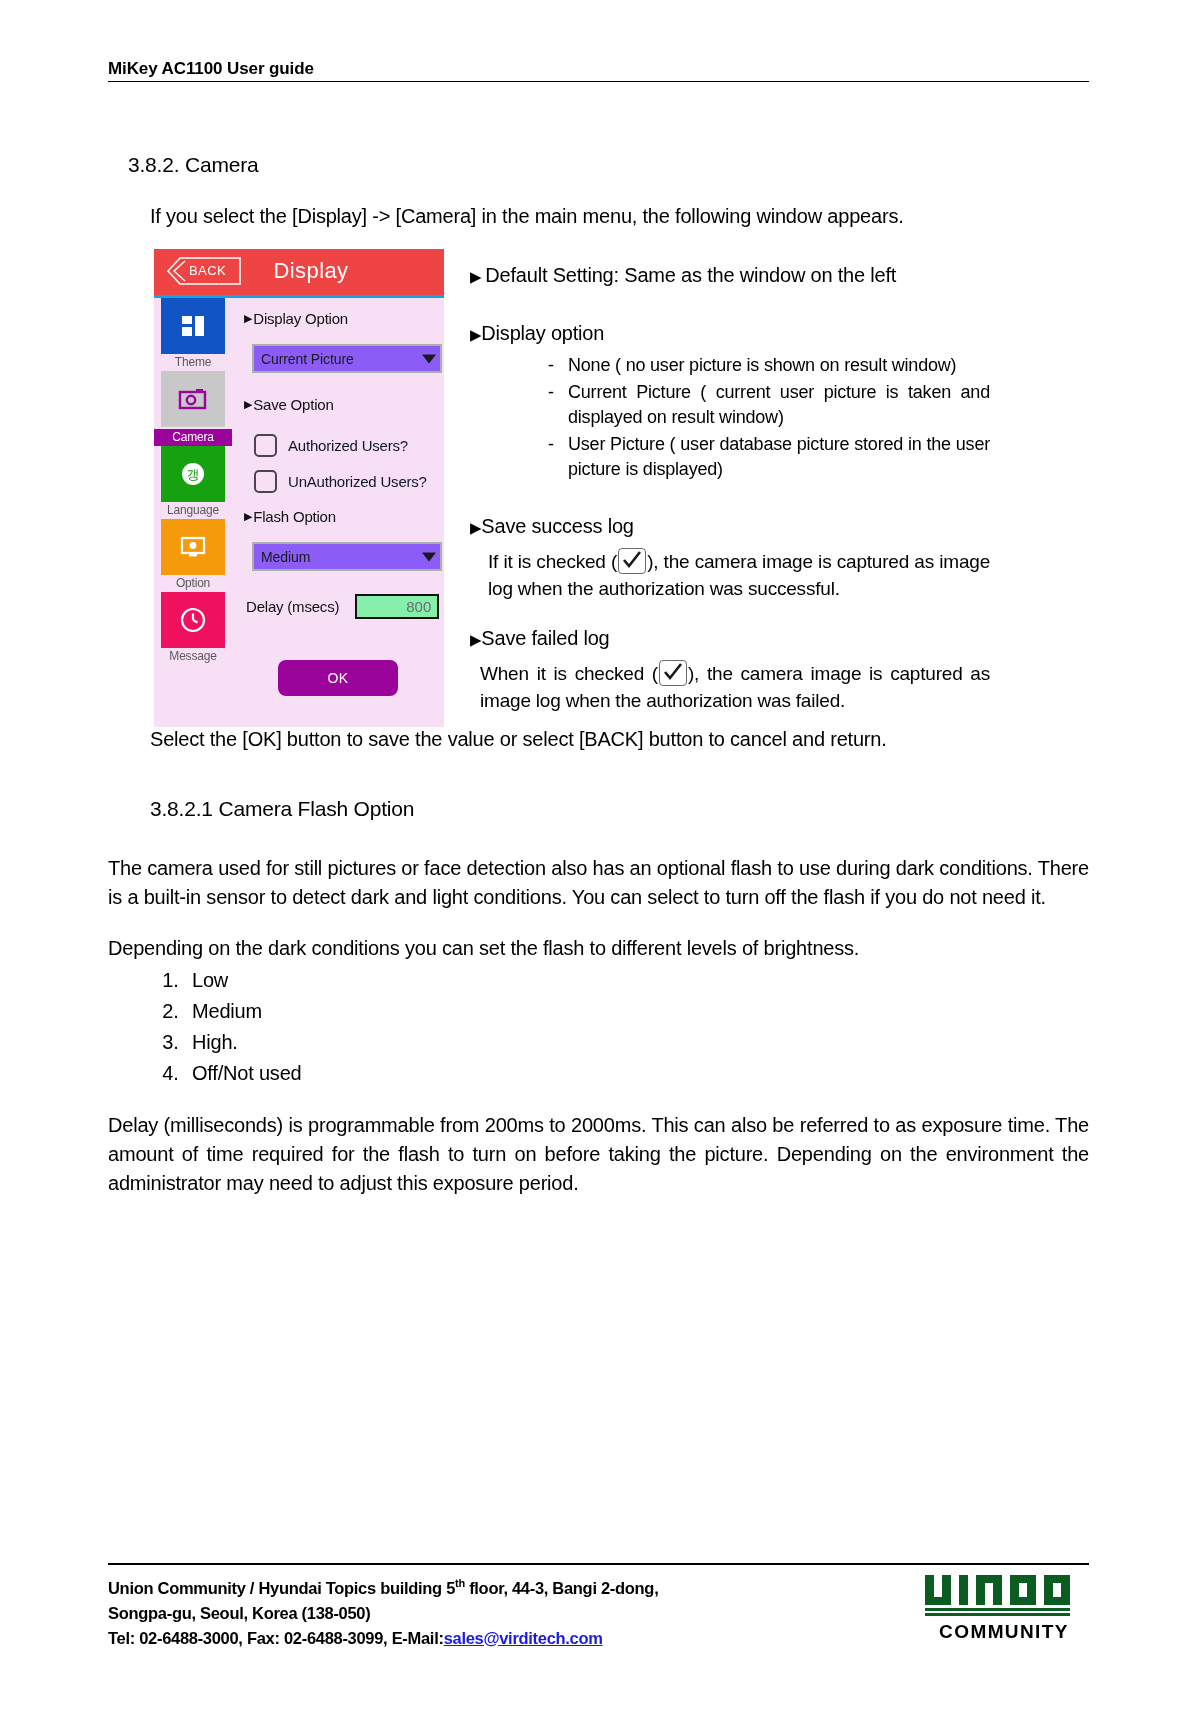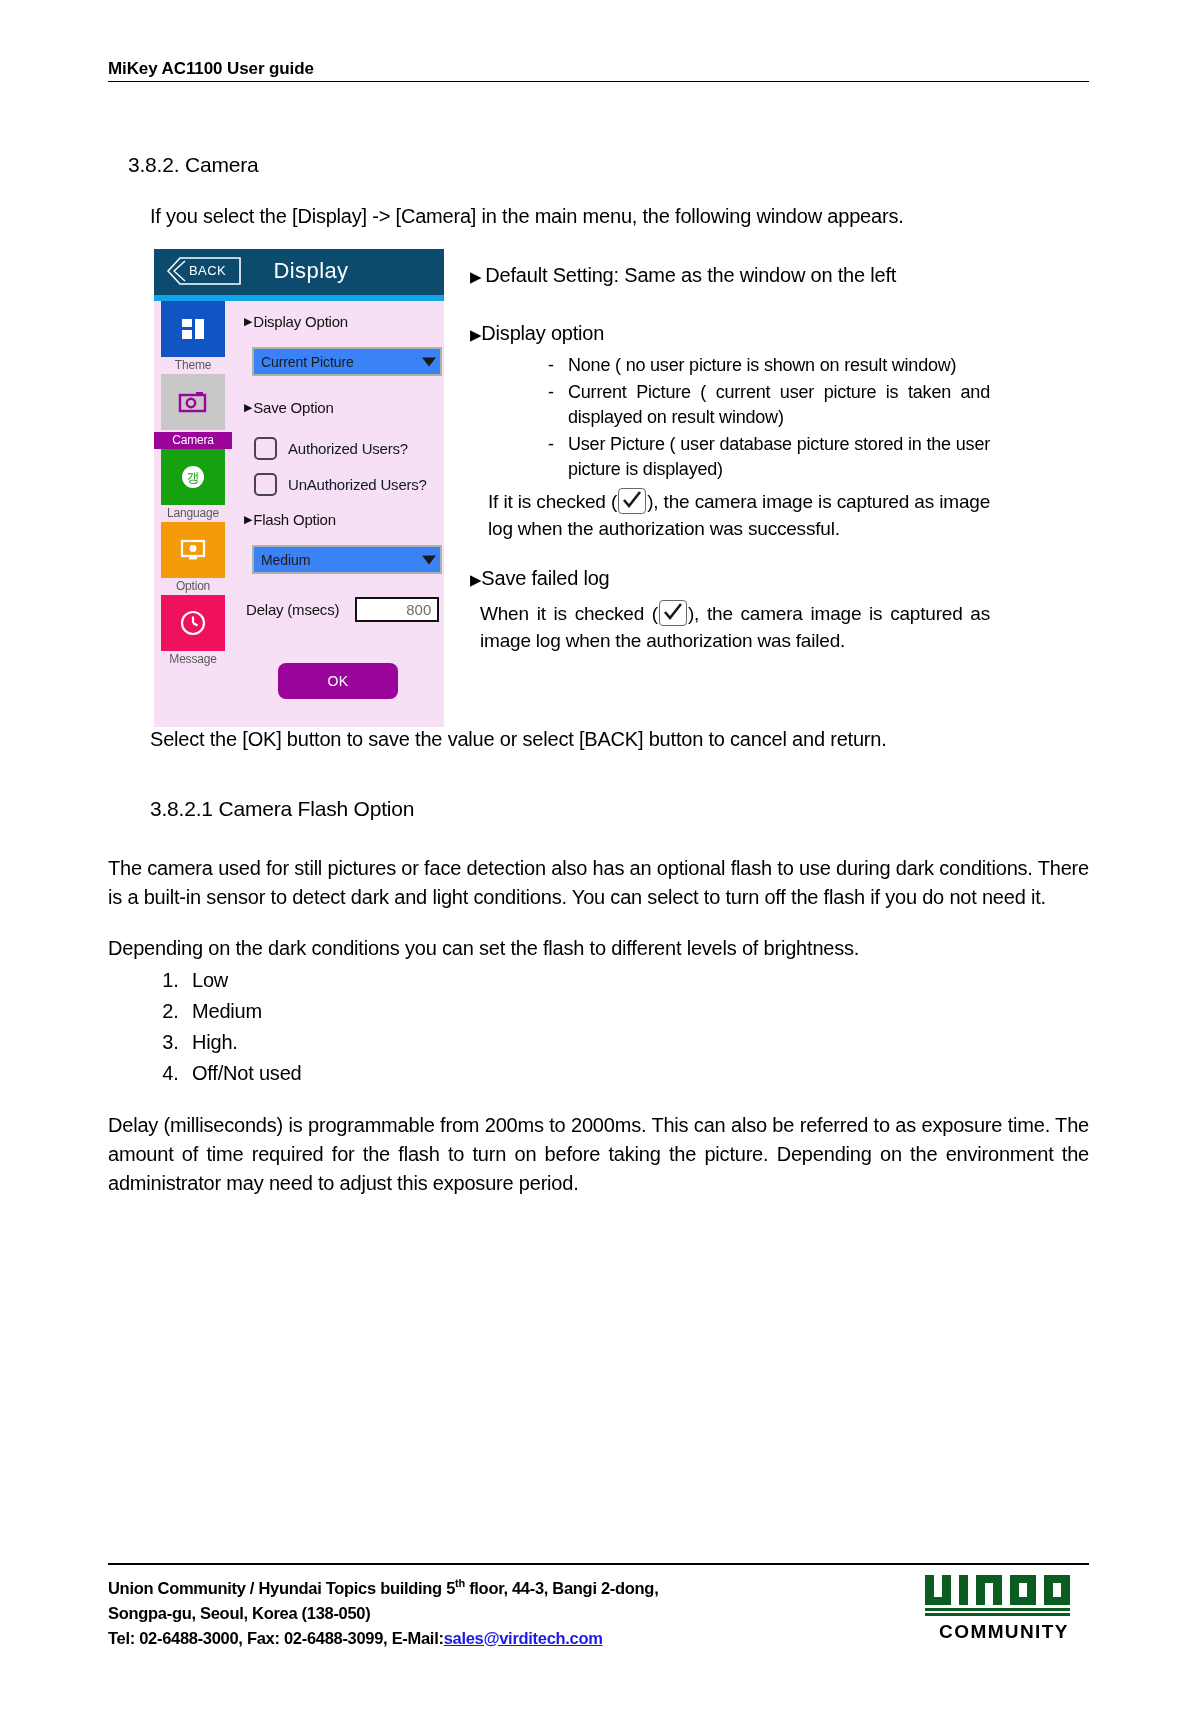--- a/index.html
+++ b/index.html
@@ -93,22 +93,22 @@
     left: 46px;
     top: 0;
     width: 290px;
     height: 478px;
     background: #f7e0f5;
     box-sizing: border-box;
   }
   .device-titlebar {
     position: relative;
     height: 46px;
-    background: #0c4a6e;
-    border-bottom: 6px solid #0ea5e9;
+    background: #ef4444;
+    border-bottom: 3px solid #0ea5e9;
   }
   .back-btn {
     position: absolute;
     left: 13px;
     top: 8px;
     width: 74px;
     height: 28px;
   }
   .back-btn svg { display: block; }
   .back-label {
@@ -192,21 +192,21 @@
     line-height: 11px;
     display: inline-block;
     transform: translateY(-2px);
     margin-right: 1px;
   }
 
   .dd {
     position: relative;
     width: 190px;
     height: 29px;
-    background: #3b82f6;
+    background: #8b5cf6;
     border: 2px solid #a9b3a9;
     box-sizing: border-box;
     display: flex;
     align-items: center;
   }
   .dd-text {
     font-size: 14px;
     color: #1a1a1a;
     padding-left: 7px;
     letter-spacing: -0.1px;
@@ -247,21 +247,21 @@
     align-items: center;
   }
   .delay-label {
     font-size: 15px;
     color: #111;
     letter-spacing: -0.2px;
   }
   .delay-input {
     width: 84px;
     height: 25px;
-    background: #ffffff;
+    background: #86efac;
     border: 2px solid #111;
     box-sizing: border-box;
     margin-left: 16px;
     display: flex;
     align-items: center;
     justify-content: flex-end;
   }
   .delay-value {
     font-size: 15px;
     color: #6e6e6e;
@@ -554,20 +554,23 @@
         </div>
         <div class="ann-sub" style="margin-top:2px;">
           <span class="dash">-</span>
           <span class="txt">Current Picture ( current user picture is taken and displayed on result window)</span>
         </div>
         <div class="ann-sub" style="margin-top:2px;">
           <span class="dash">-</span>
           <span class="txt">User Picture ( user database picture stored in the user picture is displayed)</span>
         </div>
 
+        <div class="ann-head" style="margin-top:30px;">
+          <span class="tri-b" style="margin-right:0;">▶</span><span>Save success log</span>
+        </div>
 
         <div class="ann-para i2" style="margin-top:6px;">
           <span>If it is checked (</span><span class="inline-chk"><svg width="22" height="21" viewBox="0 0 22 21">
                 <polyline points="3,10 8,16 19,2" fill="none" stroke="#1a1a1a" stroke-width="2.6"></polyline>
               </svg></span><span>), the camera image is captured as image log when the authorization was successful.</span>
         </div>
 
         <div class="ann-head" style="margin-top:22px;">
           <span class="tri-b" style="margin-right:0;">▶</span><span>Save failed log</span>
         </div>

